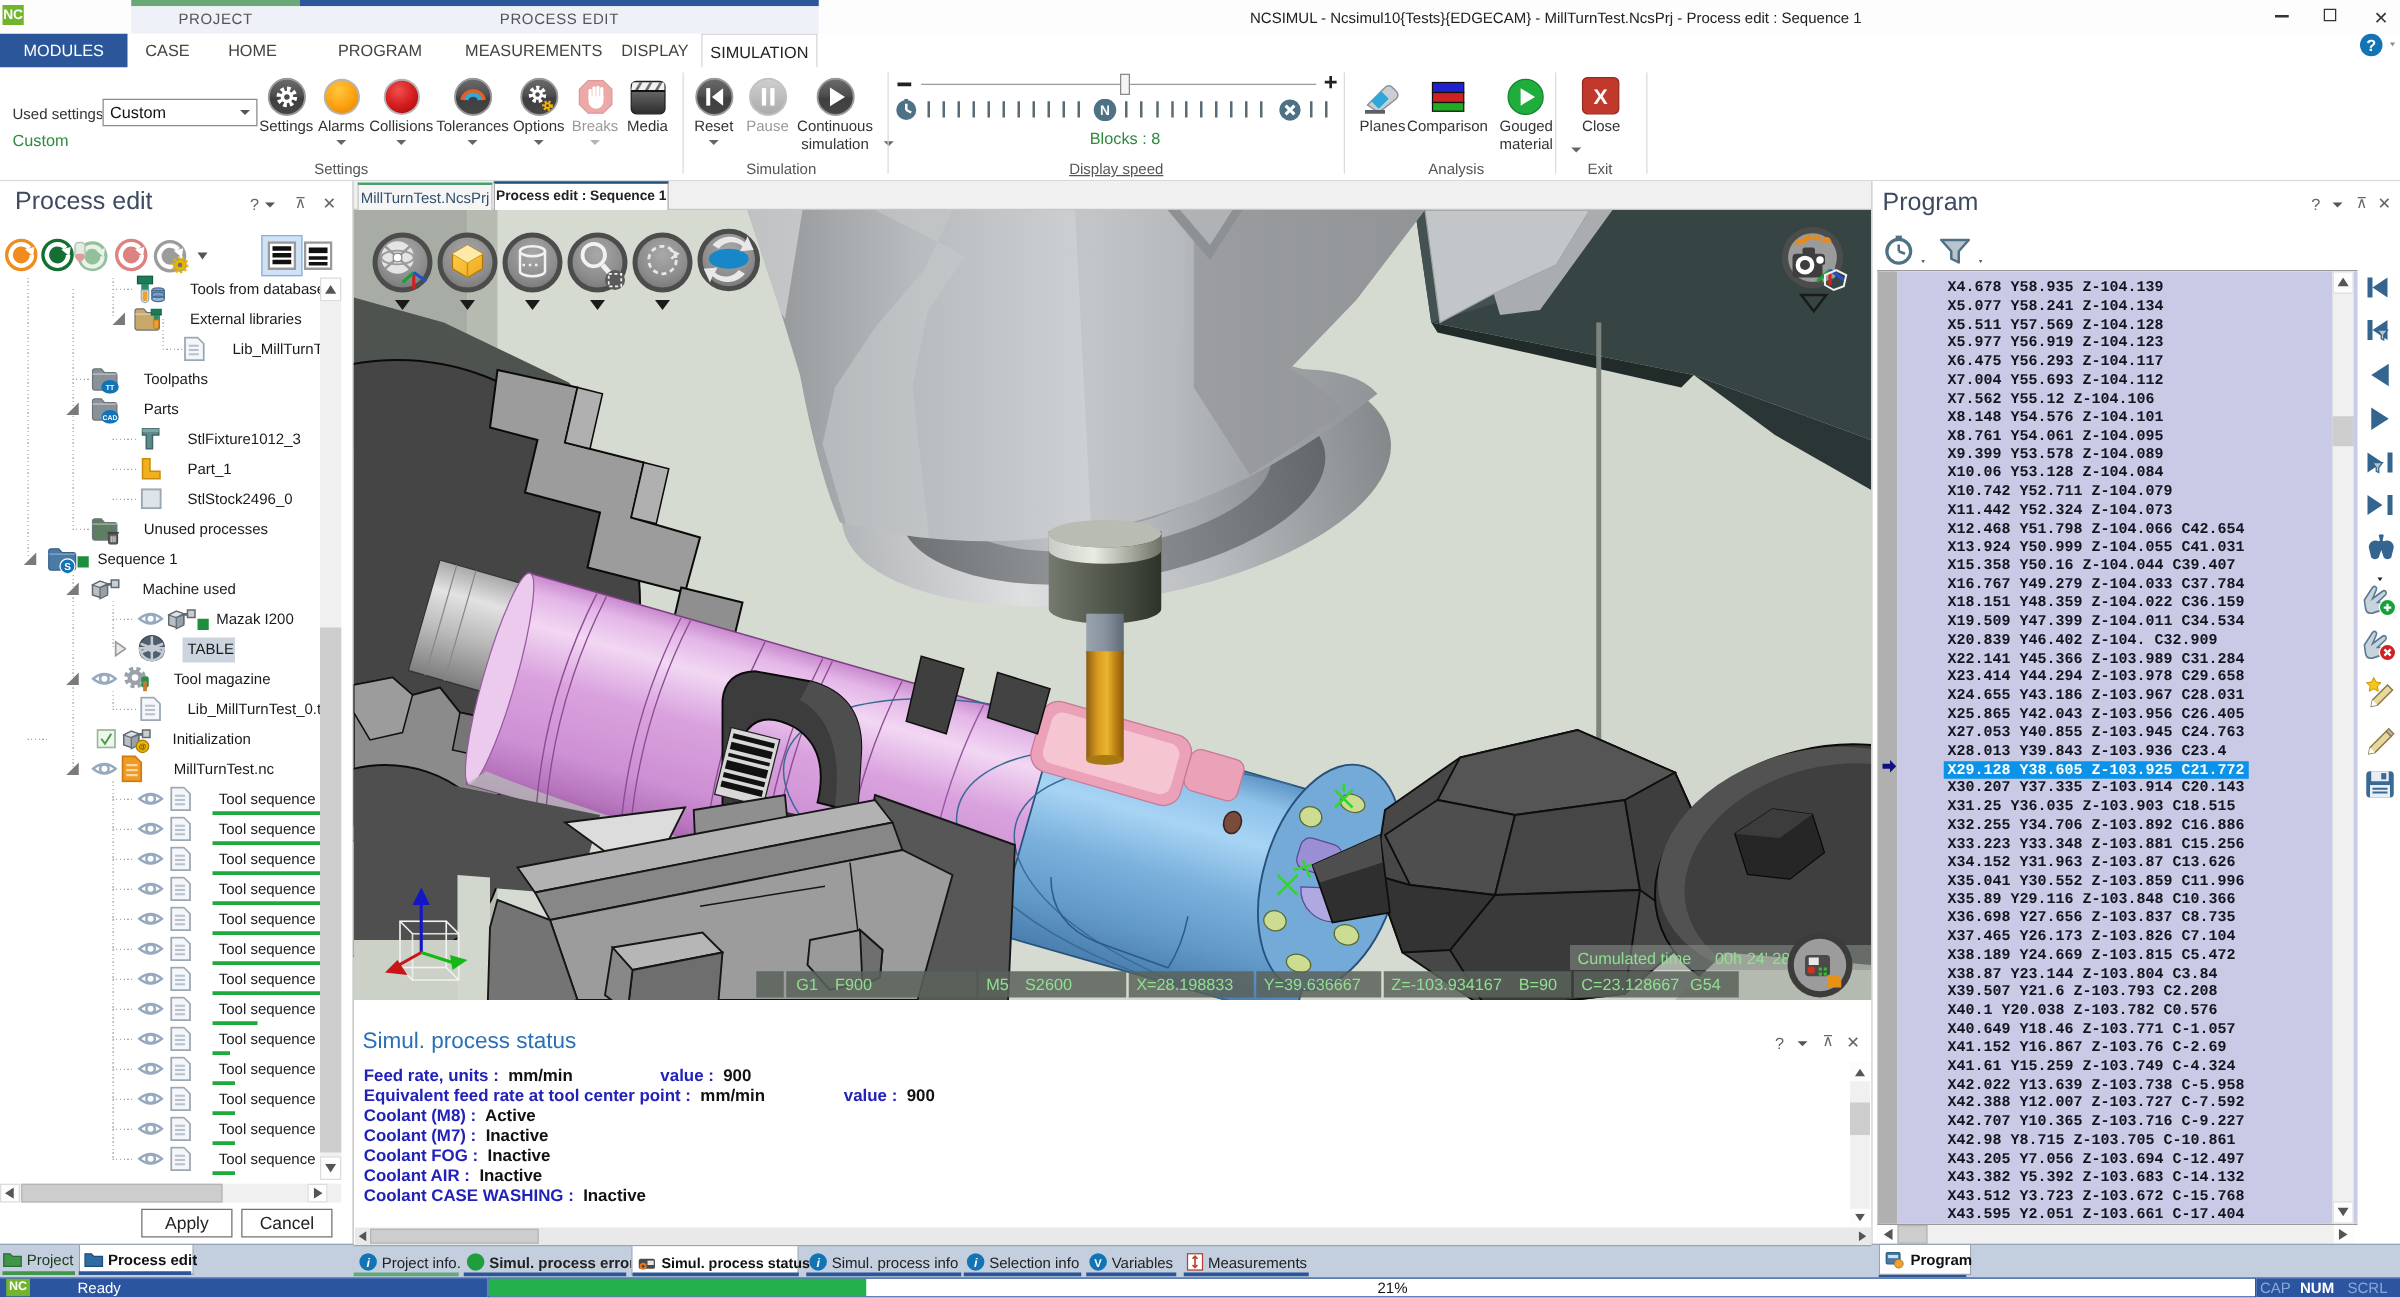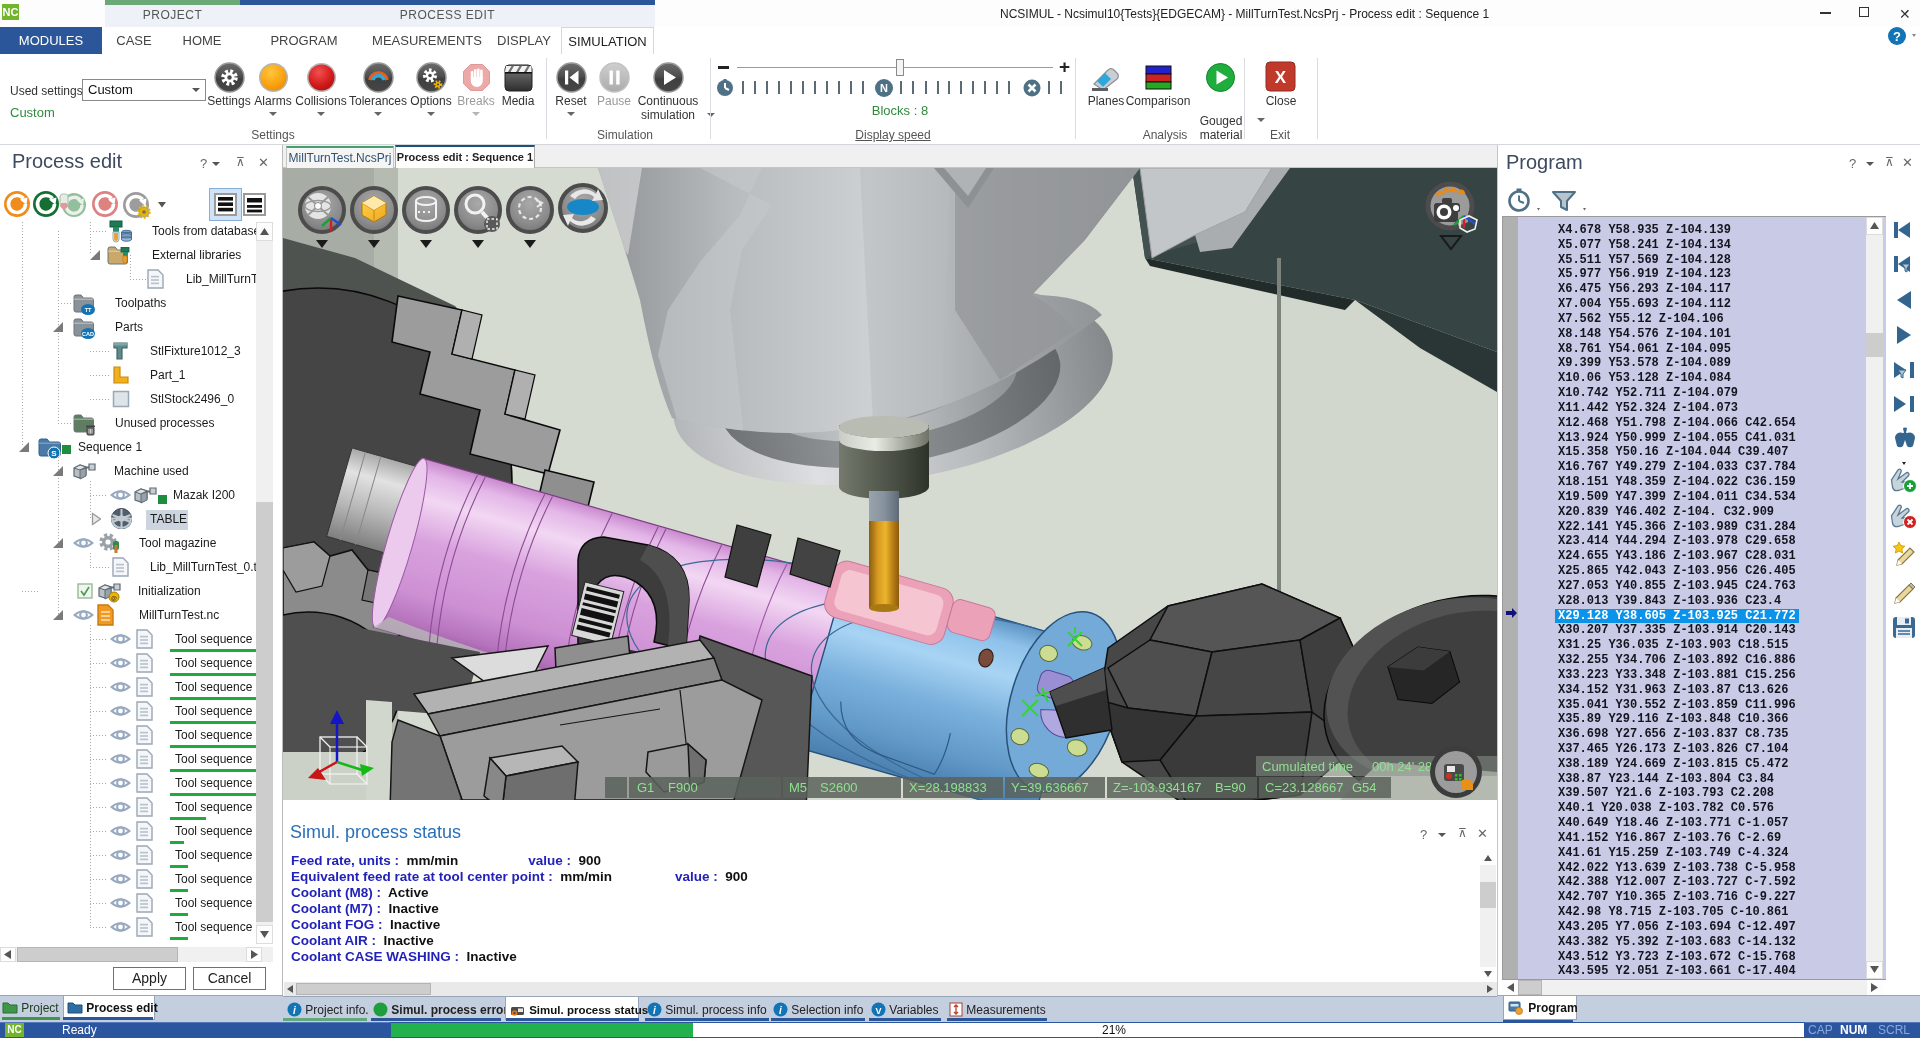--- a/index.html
+++ b/index.html
@@ -238,21 +238,21 @@
         <rect x="3" y="4" width="25" height="8" fill="#2222cc" stroke="#111"></rect>
         <rect x="3" y="12" width="25" height="8" fill="#cc2222" stroke="#111"></rect>
         <rect x="3" y="20" width="25" height="7" fill="#22aa22" stroke="#111"></rect>
       </svg>
     <svg class="abs" style="left:1205px;top:62px;" width="31" height="31">
         <circle cx="15.5" cy="15.5" r="14" fill="#1fae3d" stroke="#13832b" stroke-width="1"></circle>
         <path d="M11.5 8.5 v14 l11.5 -7 z" fill="#fff"></path>
       </svg>
     <div class="ricon-label" style="left:1075px;width:62px;">Planes</div>
     <div class="ricon-label" style="left:1112px;width:92px;">Comparison</div>
-    <div class="ricon-label" style="left:1180px;width:82px;margin-top:20px;">Gouged<br>material</div>
+    <div class="ricon-label" style="left:1180px;width:82px;">Gouged<br>material</div>
     <div class="caret" style="left:1257px;top:118px;"></div>
     <div class="rgroup-label" style="left:1085px;">Analysis</div>
     <div class="rsep" style="left:1244px;"></div>
 
     <svg class="abs" style="left:1265px;top:61px;" width="31" height="31">
         <rect x="1" y="1" width="29" height="29" rx="4" fill="#c0392b" stroke="#922b21" stroke-width="1"></rect>
         <text x="15.5" y="22" font-size="17" font-weight="bold" fill="#fff" text-anchor="middle">X</text>
       </svg>
     <div class="ricon-label" style="left:1250px;width:62px;">Close</div>
     <div class="rgroup-label" style="left:1200px;">Exit</div>

